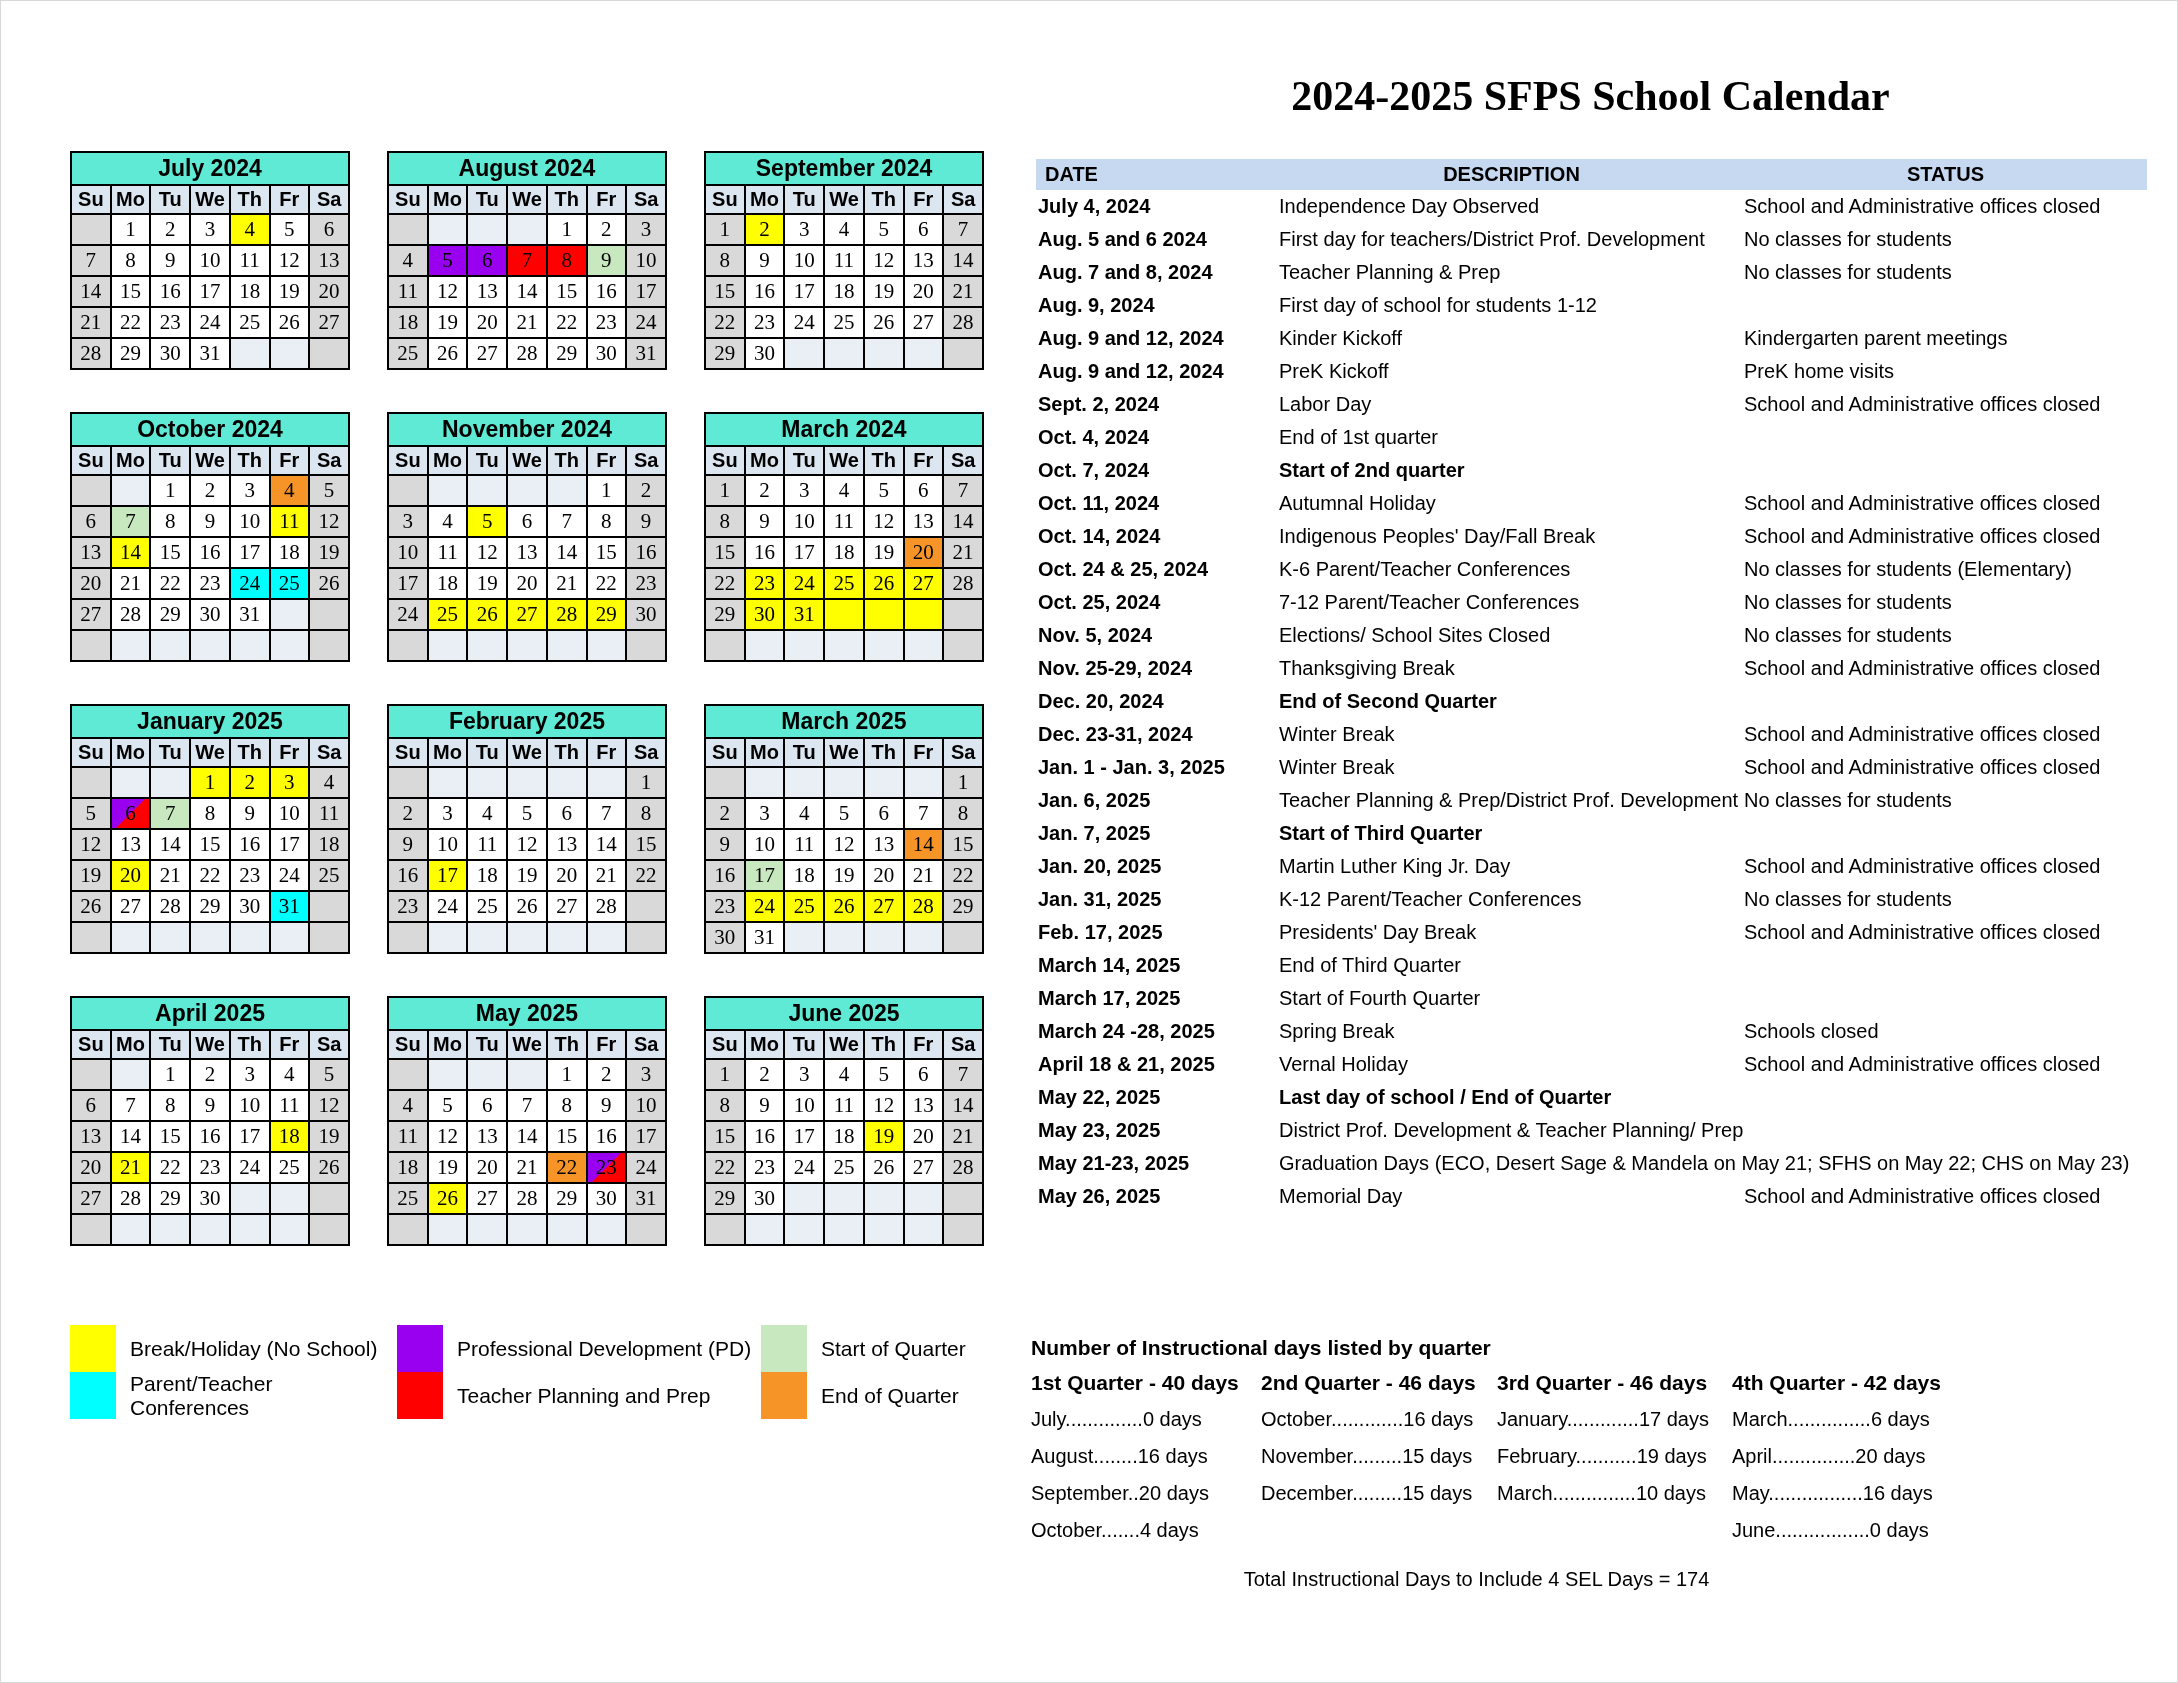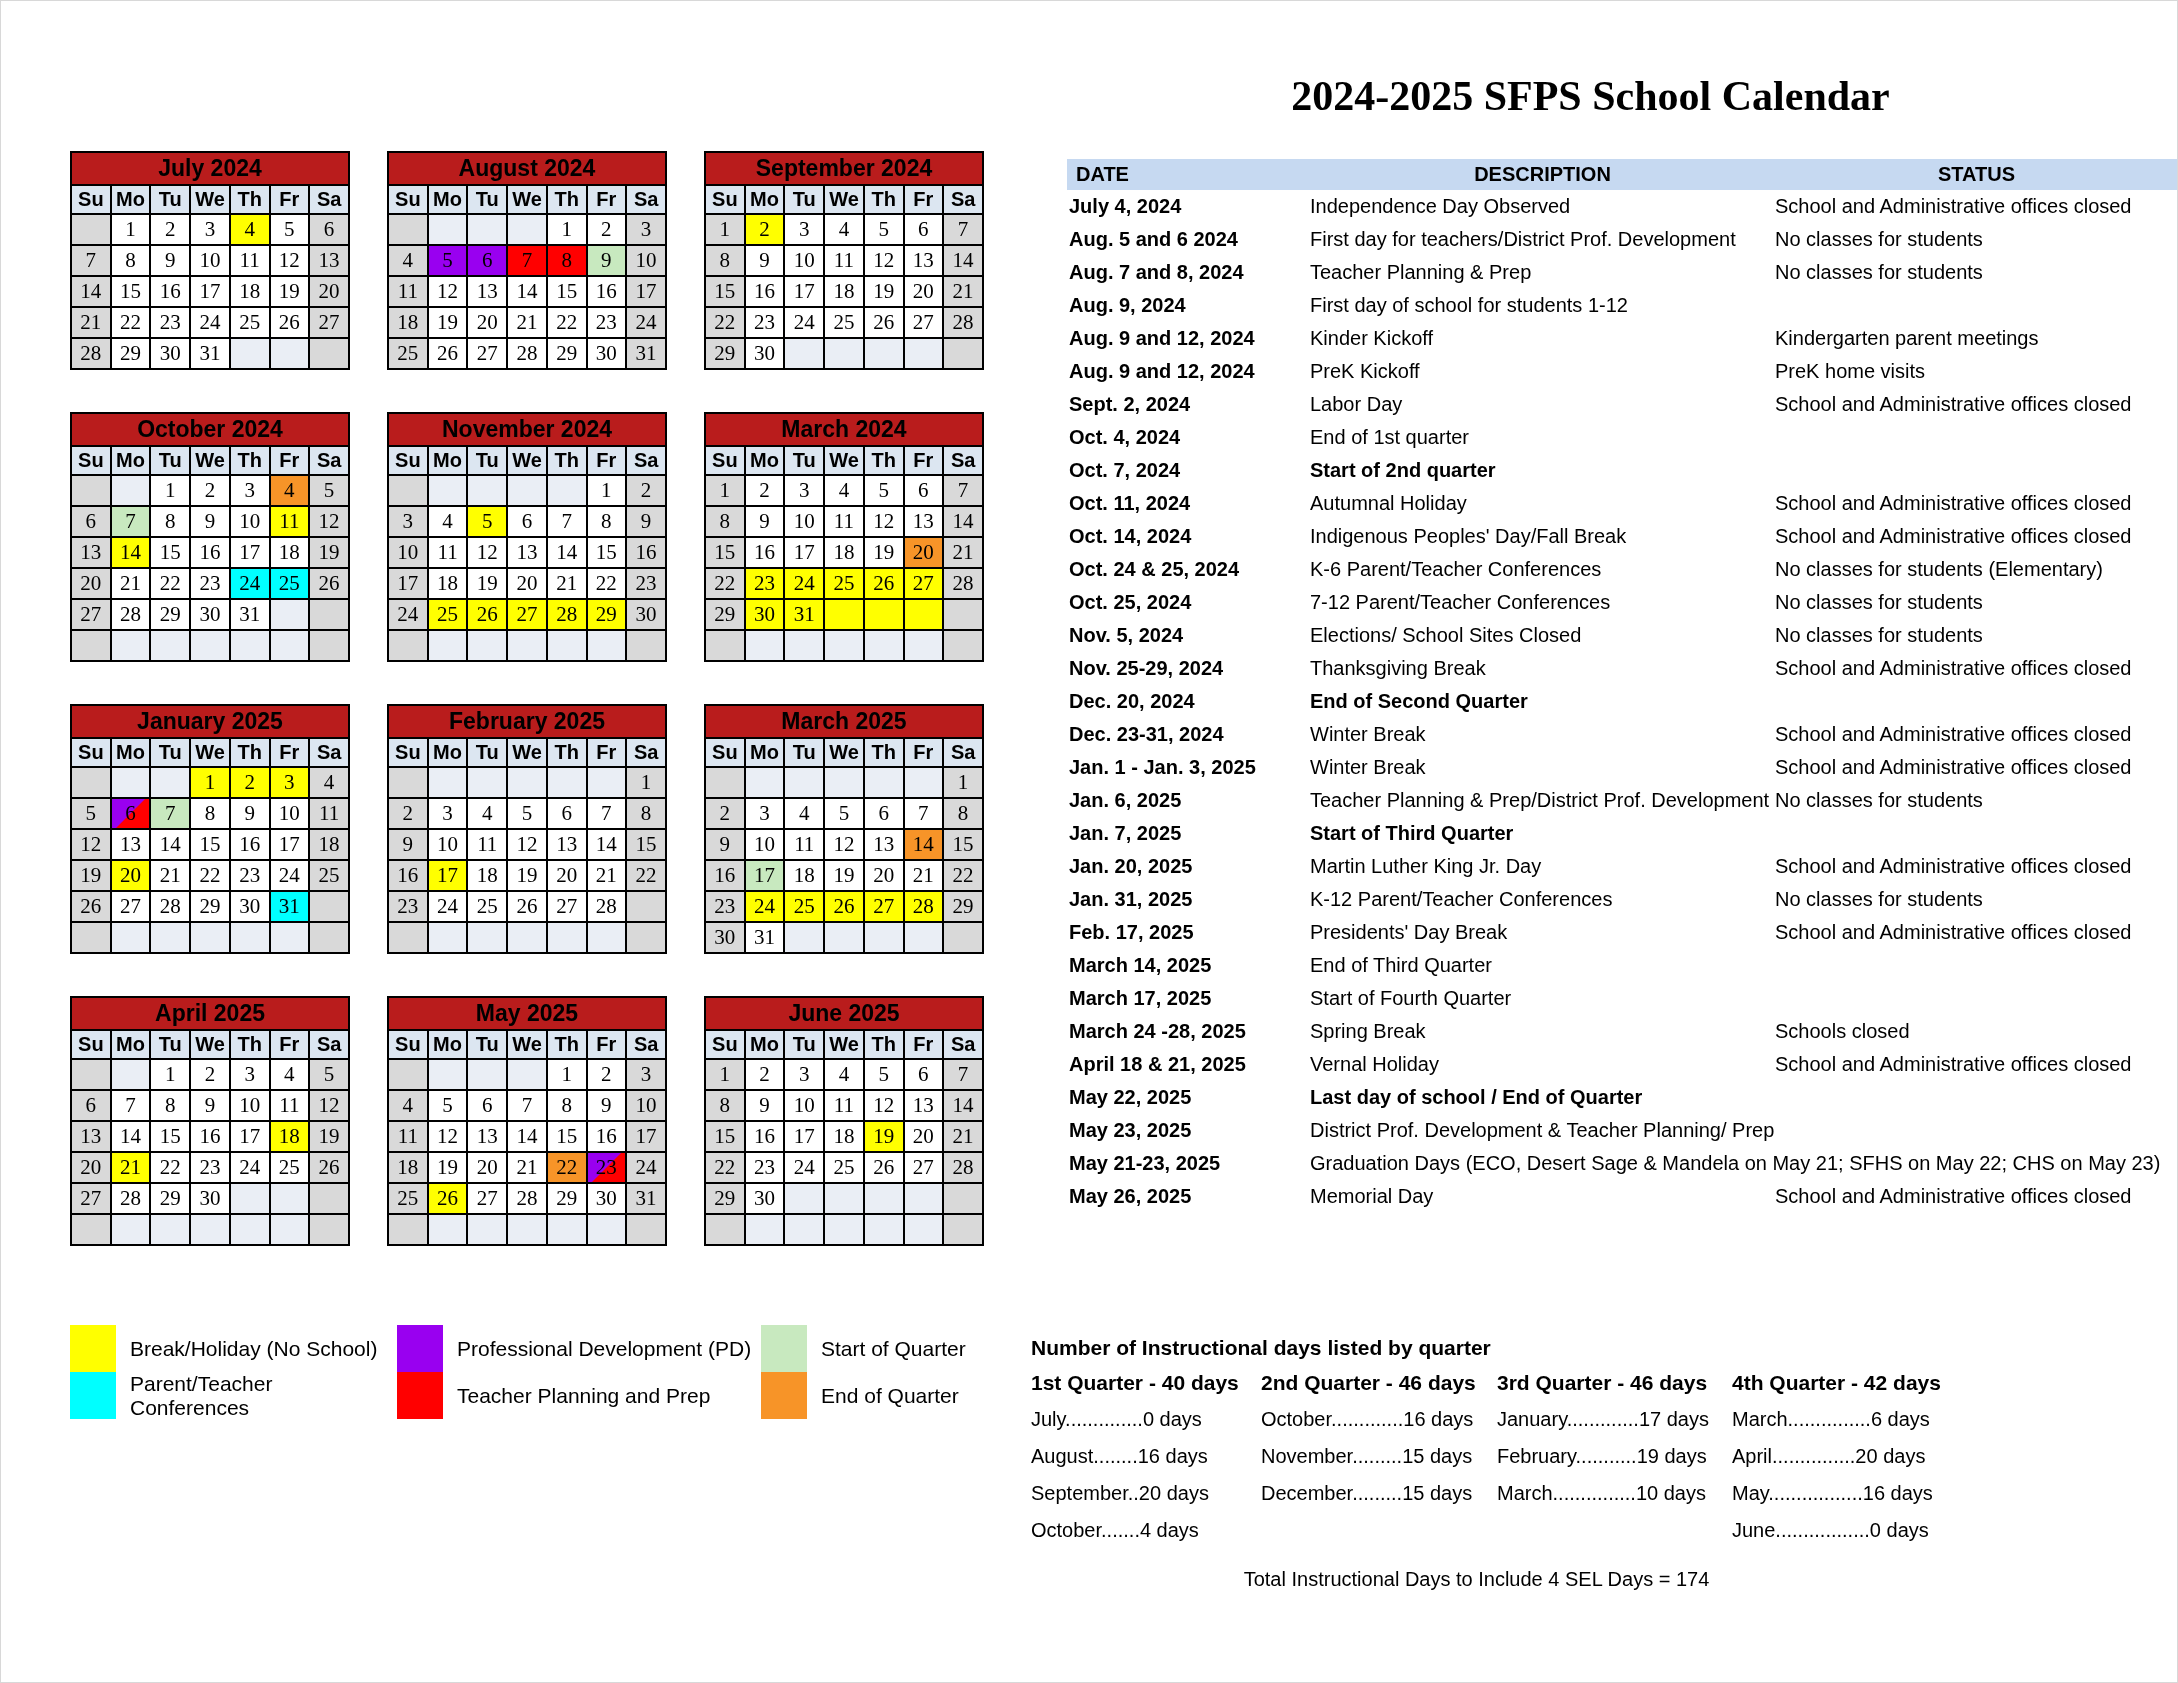--- a/index.html
+++ b/index.html
@@ -14,40 +14,40 @@
   }
 
   
   .cal-grid {
     position:absolute; left:69px; top:150px;
     display:grid; grid-template-columns:repeat(3,280px);
     column-gap:37px; row-gap:42px; align-items:start;
   }
   table.month { border-collapse:collapse; width:280px; table-layout:fixed; }
   table.month th, table.month td { border:2px solid #000; padding:0; }
-  .mtitle { height:31px; background:#b91c1c; font-size:23px; font-weight:bold; text-align:center; }
+  .mtitle { height:31px; background:#5eead4; font-size:23px; font-weight:bold; text-align:center; }
   .dow { height:27px; background:#dce6f1; font-size:20px; font-weight:bold; text-align:center; font-family:"Liberation Sans",sans-serif; }
   td.daycell {
     height:29px; text-align:center; vertical-align:middle;
     font-family:"Liberation Serif", serif; font-size:21px;
   }
   td.wd { background:#ffffff; }
   td.wk { background:#d9d9d9; }
   td.wd-empty { background:#eaeef5; }
   td.wk-empty { background:#d9d9d9; }
   td.yellow { background:#ffff00; }
   td.cyan   { background:#00ffff; }
   td.purple { background:#9900f0; }
   td.red    { background:#ff0000; }
   td.green  { background:#c8e9bf; }
   td.orange { background:#f79428; }
   td.split  { background:linear-gradient(135deg,#9900f0 49.5%, #ff0000 50.5%); }
 
   
-  .events { position:absolute; left:1035px; top:158px; width:1111px;margin-left:31px; }
+  .events { position:absolute; left:1035px; top:158px; width:1111px; }
   .ev-head {
     display:grid; grid-template-columns:243px 465px 403px;
     background:#c6d9f1; height:31px; align-items:center;
     font-size:20px; font-weight:bold;
   }
   .ev-head .h-date { padding-left:9px; text-align:left; }
   .ev-head .h-desc { text-align:center; }
   .ev-head .h-status { text-align:center; }
   .ev-row {
     display:grid; grid-template-columns:243px 465px 403px;

